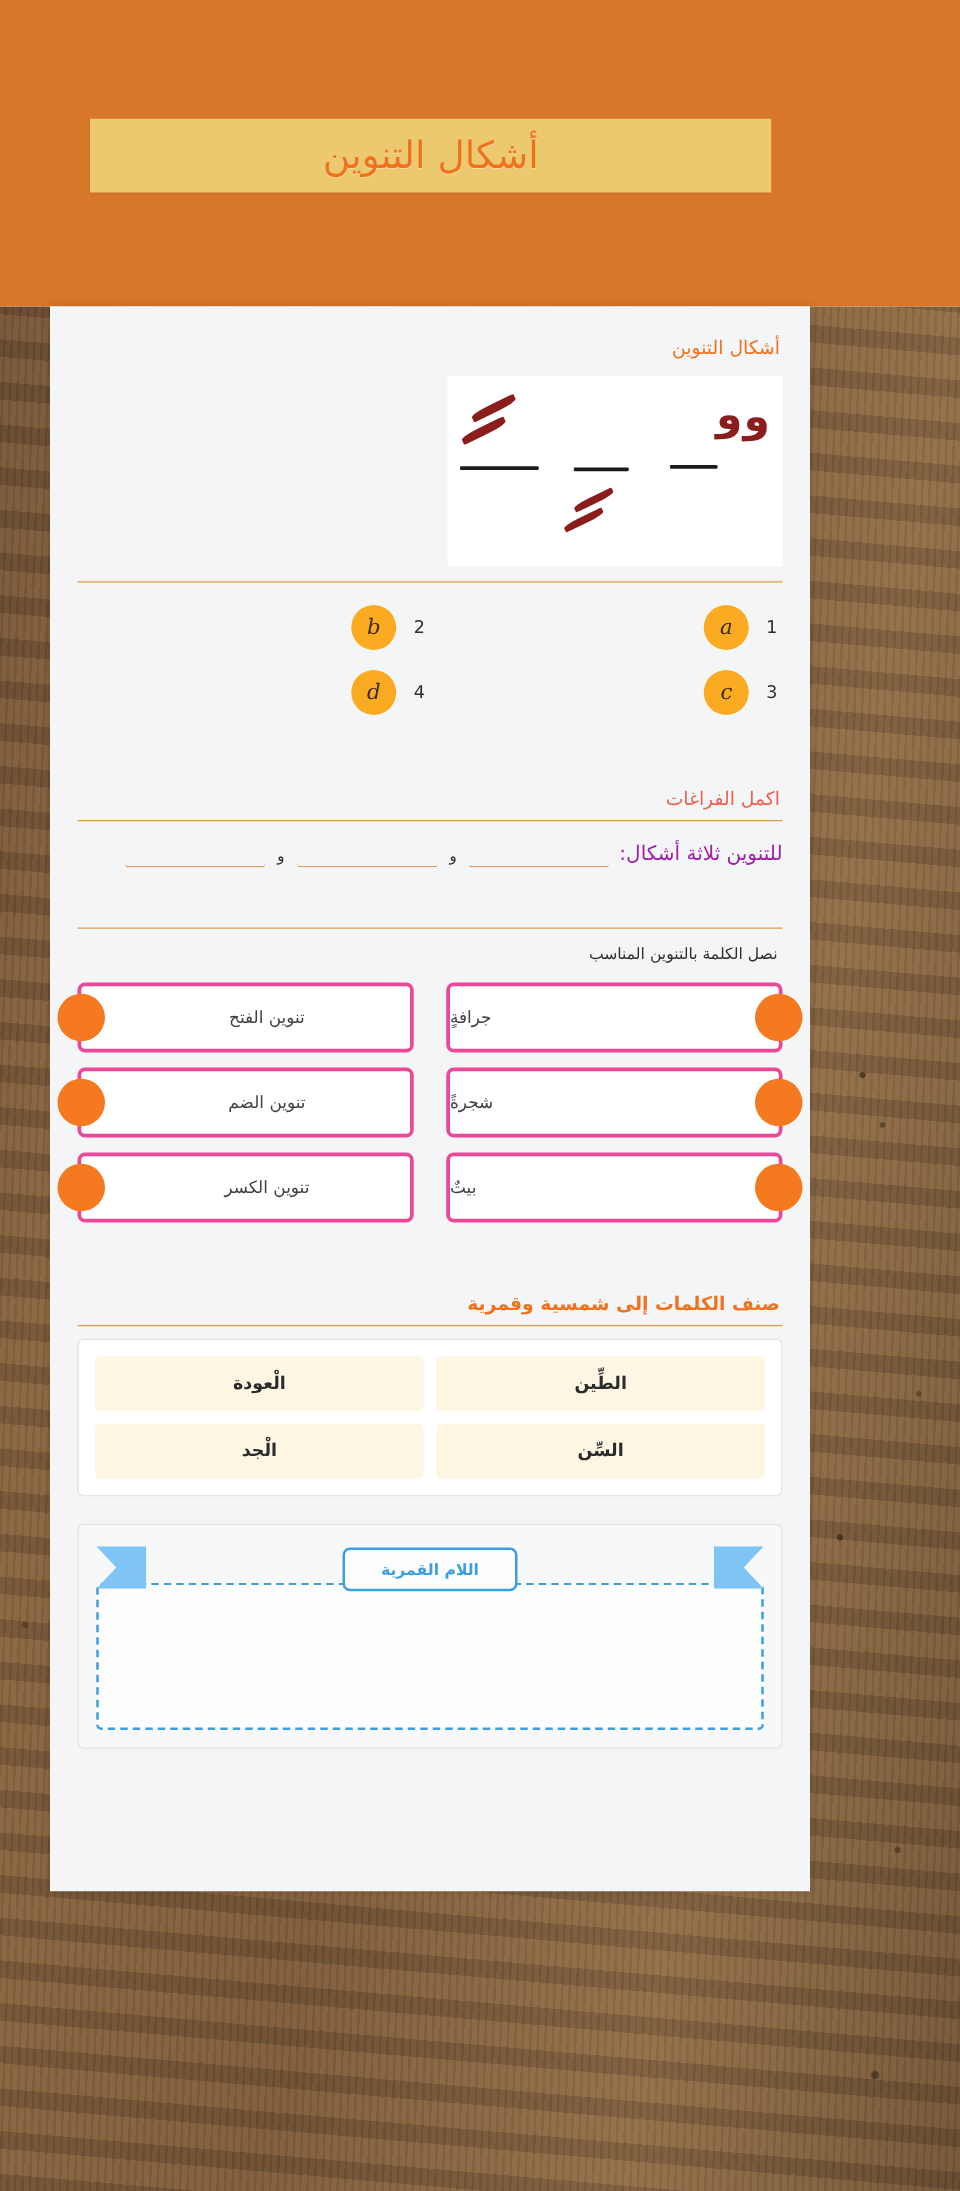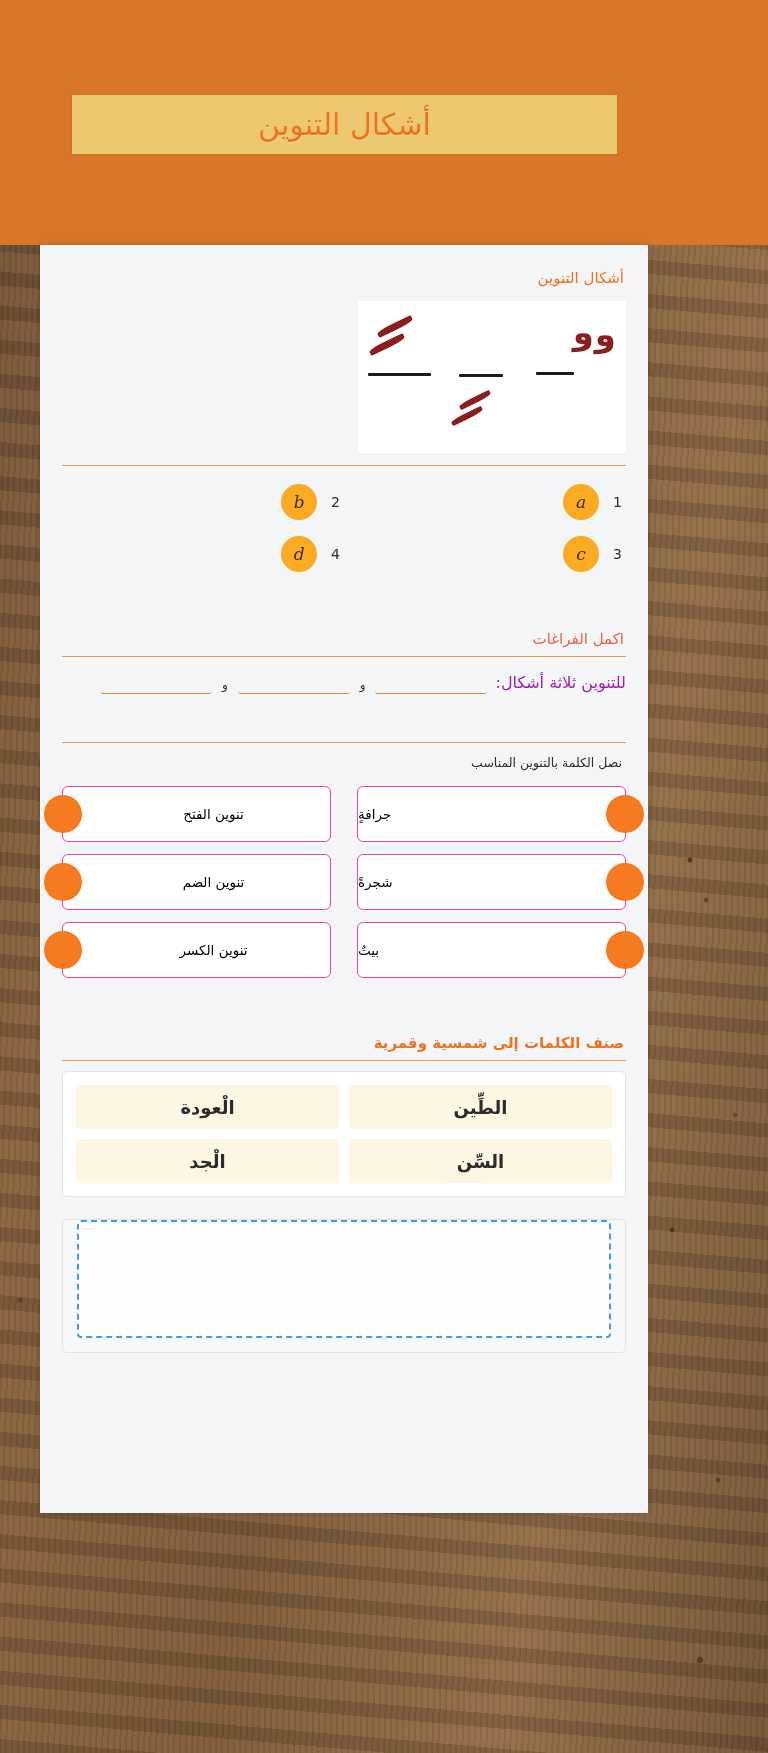--- a/index.html
+++ b/index.html
@@ -274,26 +274,26 @@
     flex-direction: row;
     justify-content: space-between;
     padding: 6px 0;
     gap: 26px;
   }
   .match-card {
     position: relative;
     flex: 1 1 0;
     height: 56px;
     background: #ffffff;
-    border: 1px solid #ec4899;
+    border: 3px solid #ec4899;
     border-radius: 6px;
     display: flex;
     align-items: center;
     font-size: 13.5px;
-    color: #000000;
+    color: #404040;
   }
   .match-card.right-col { justify-content: flex-end; padding-right: 34px; }
   .match-card.left-col  { justify-content: center; padding-left: 34px; }
   .dot {
     position: absolute;
     width: 38px; height: 38px;
     border-radius: 50%;
     background: #f4791f;
     top: 50%;
     transform: translateY(-50%);
@@ -314,21 +314,21 @@
   }
   .word-chip {
     flex: 1 1 45%;
     min-width: 240px;
     background: #fdf6e3;
     border-radius: 4px;
     height: 44px;
     display: flex;
     align-items: center;
     justify-content: center;
-    font-size: 18px;
+    font-size: 14px;
     color: #2b2b2b;
   }
 
   #dropzones {
     background: #f7f8f9;
     border: 1px solid #e3e3e3;
     border-radius: 5px;
     padding: 14px;
     display: flex;
     gap: 18px;
@@ -493,19 +493,28 @@
     <div id="sort-box">
       <div class="word-chip">الطِّين</div>
       <div class="word-chip">الْعودة</div>
       <div class="word-chip">السِّن</div>
       <div class="word-chip">الْجد</div>
     </div>
 
     <div id="dropzones">
 
       <div class="zone-col moon">
+        <div class="ribbon moon">
+          <svg class="tail l" viewBox="0 0 40 34">
+            <polygon points="0,0 40,0 40,34 0,34 16,17" fill="#7ec5f5"></polygon>
+          </svg>
+          <svg class="tail r" viewBox="0 0 40 34">
+            <polygon points="40,0 0,0 0,34 40,34 24,17" fill="#7ec5f5"></polygon>
+          </svg>
+          <div class="plate">اللام القمرية</div>
+        </div>
         <div class="drop-area"></div>
       </div>
 
     </div>
   </div>
 
 </div>
 
 </body></html>

